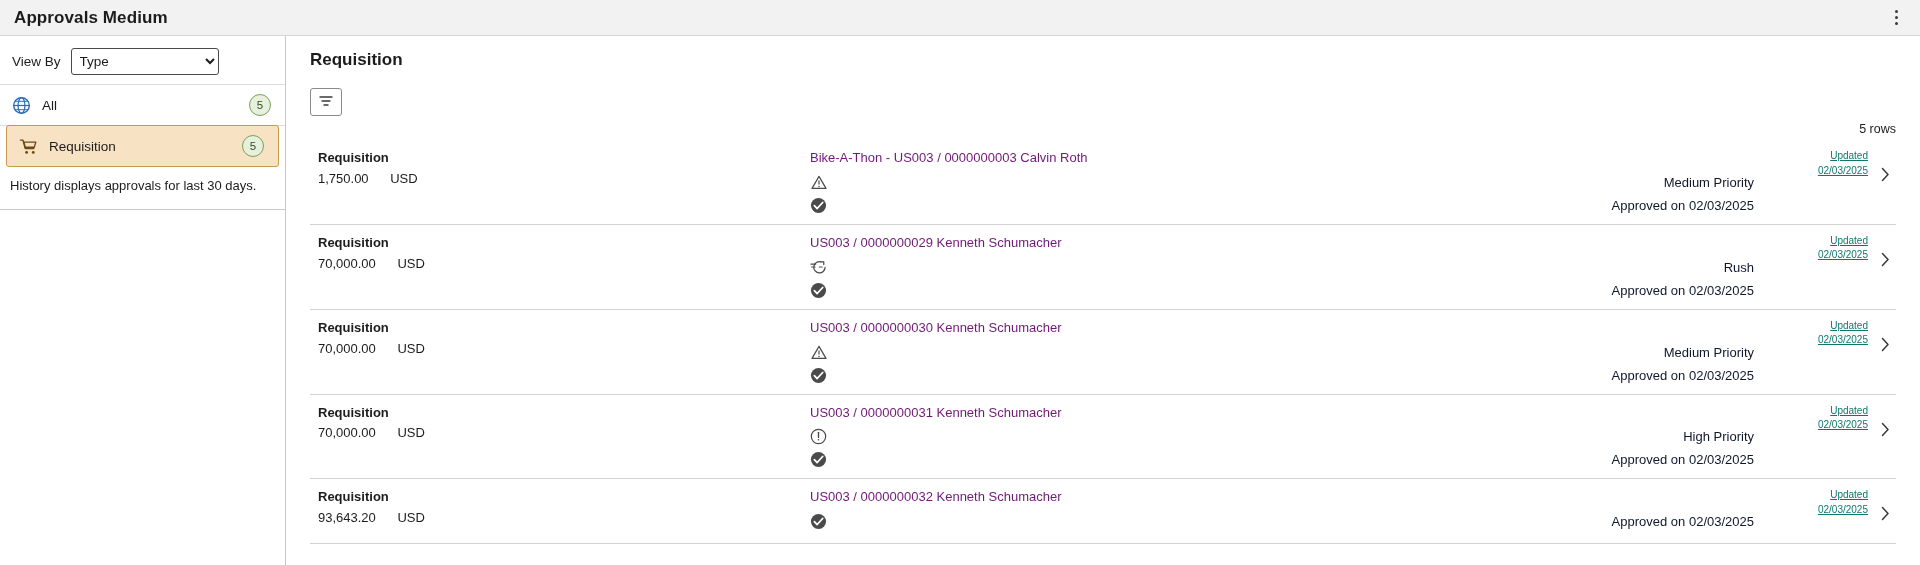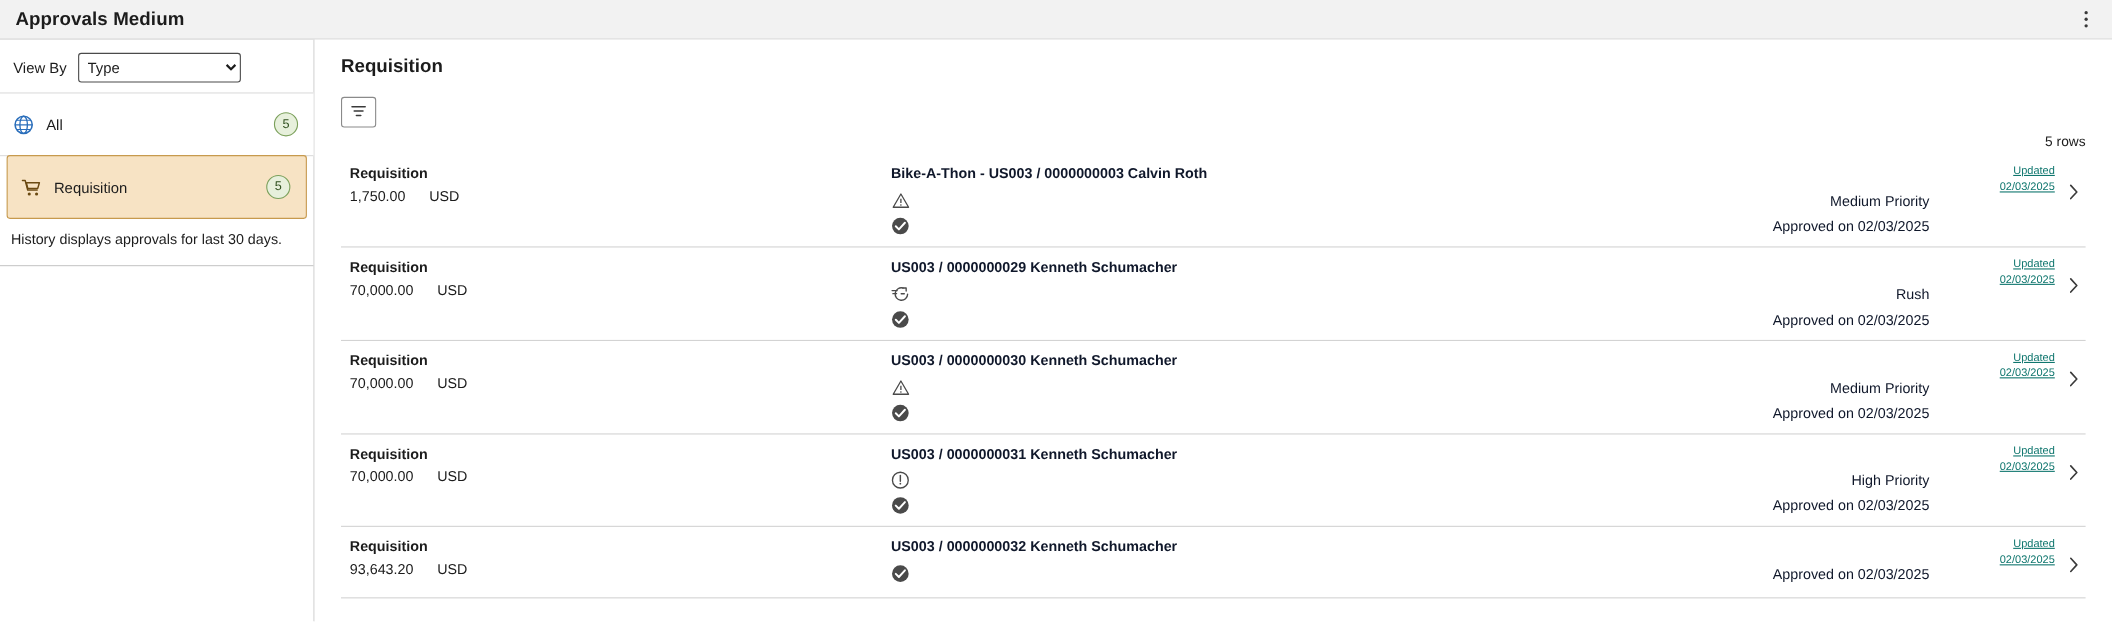--- a/index.html
+++ b/index.html
@@ -84,21 +84,21 @@
     font-size: 13.5px;
     font-family: "Liberation Sans", sans-serif;
     border: 1px solid #4a4a4a;
     border-radius: 3px;
     background: #fff;
     color: #1c1c1c;
     padding: 0 4px;
   }
 
   .side-item {
-    height: 58px;
+    height: 42px;
     display: flex;
     align-items: center;
     padding: 0 14px 0 10px;
     border-top: 1px solid #dcdcdc;
     border-bottom: 1px solid #dcdcdc;
     background: #ffffff;
     cursor: pointer;
     position: relative;
     margin-top: -1px;
   }
@@ -211,23 +211,22 @@
     font-size: 13px;
     color: #1c1c1c;
     line-height: 1.45;
     margin-top: 2px;
   }
   .amount-cur { margin-left: 18px; }
 
   .col-mid { flex: 1 1 auto; }
   .mid-title {
     font-size: 13px;
-    color: #0f172a;
+    color: #701a75;
     line-height: 1.45;
-    font-weight: bold;
   }
   .mid-line {
     display: flex;
     align-items: center;
     gap: 1px;
     margin-top: 6px;
     font-size: 13px;
     color: #0f172a;
     justify-content: space-between;
   }

